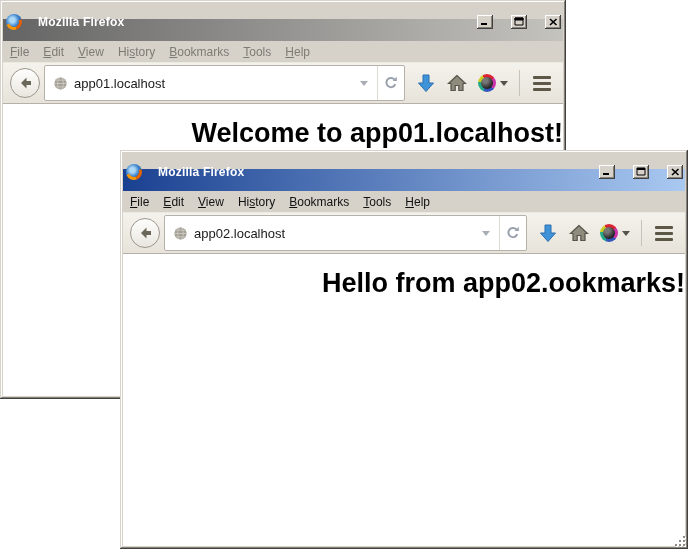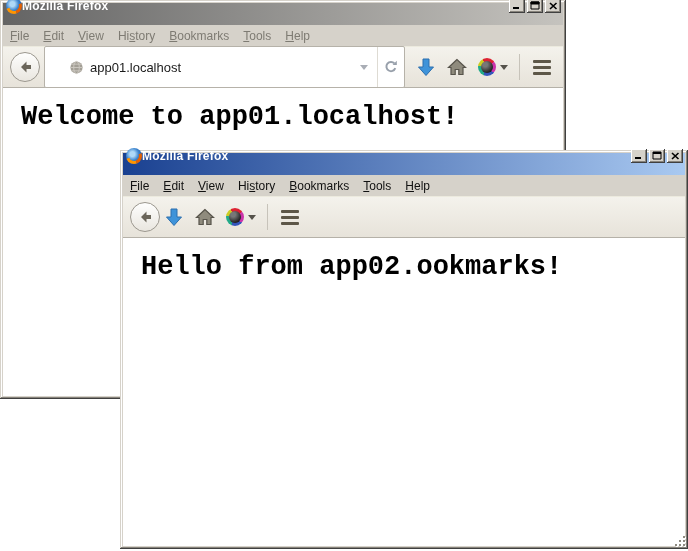--- a/index.html
+++ b/index.html
@@ -19,22 +19,23 @@
       inset  2px  2px 0 #ffffff;
     display: flex;
     flex-direction: column;
   }
   #win1 { left: 0px;   top: 0px;   width: 566px; height: 399px; z-index: 1; }
   #win2 { left: 120px; top: 150px; width: 568px; height: 399px; z-index: 2; }
 
   
   .titlebar {
     height: 22px; flex: 0 0 22px;
-    display: flex; align-items: center; gap: 0;
+    display: flex; align-items: center; gap: 16px;
     padding: 0 2px 17px 3px;
+    margin-top: 16px;
   }
   .window.active   .titlebar { background: linear-gradient(90deg, var(--active_title_start), var(--active_title_end)); }
   .window.inactive .titlebar { background: linear-gradient(90deg, var(--inactive_title_start), var(--inactive_title_end)); }
   .title-text { color: #ffffff; font-weight: bold; font-size: 12px; letter-spacing: 0.2px; }
   .title-spacer { flex: 1; }
 
   .firefox-logo {
     width: 16px; height: 16px; border-radius: 50%; position: relative; flex: 0 0 16px;
     background: radial-gradient(circle at 40% 38%, #aed8f7 0 18%, #3f86cf 45%, #11448e 85%);
     overflow: hidden;
@@ -83,25 +84,25 @@
     border-bottom: 1px solid #b5b1a8;
   }
   .back-btn {
     width: 30px; height: 30px; border-radius: 50%;
     background: linear-gradient(#fefefd, #e9e6df);
     border: 1px solid #9b978e;
     display: flex; align-items: center; justify-content: center;
     margin-right: -7px; z-index: 1; flex: 0 0 30px;
   }
   .url-field {
-    flex: 1; height: 42px;
+    flex: 1; height: 36px;
     background: #ffffff;
     border: 1px solid #b6b2a9; border-radius: 2px;
     display: flex; align-items: center; gap: 6px;
-    padding-left: 24px;
+    padding-left: 8px;
   }
   .url-text { font-size: 13px; color: #1a1a1a; }
   .url-spacer { flex: 1; }
   .url-dropdown { padding: 6px 3px; display: flex; align-items: center; }
   .tri-down {
     width: 0; height: 0;
     border-left: 4px solid transparent; border-right: 4px solid transparent;
     border-top: 5px solid #a9adb5;
   }
   .reload-zone {
@@ -124,23 +125,23 @@
     border-left: 4px solid transparent; border-right: 4px solid transparent;
     border-top: 5px solid #55524b;
   }
   .separator { width: 1px; height: 26px; background: #c7c3ba; flex: 0 0 1px; }
   .hamburger { display: flex; flex-direction: column; gap: 3px; padding: 2px; }
   .hamburger b { width: 18px; height: 3px; background: #5d5748; border-radius: 1px; }
 
   
   .content { flex: 1; background: #ffffff; overflow: hidden; position: relative; }
   .page-heading {
-    font-family: Liberation Mono, monospace;
+    font-family: Liberation Sans, sans-serif;
     font-size: 27px; font-weight: bold; color: #000000;
-    margin: 14px 0 0 18px; white-space: nowrap;
+    margin: 14px 0 0 4px; white-space: nowrap; text-align: right;
   }
 
   
   .grip { position: absolute; right: 2px; bottom: 2px; width: 13px; height: 13px; }
   .grip i { position: absolute; width: 2px; height: 2px; background: #8f8b82; box-shadow: 1px 1px 0 #ffffff; }
   .grip i:nth-child(1) { right: 1px; bottom: 1px; }
   .grip i:nth-child(2) { right: 5px; bottom: 1px; }
   .grip i:nth-child(3) { right: 9px; bottom: 1px; }
   .grip i:nth-child(4) { right: 1px; bottom: 5px; }
   .grip i:nth-child(5) { right: 5px; bottom: 5px; }
@@ -265,20 +266,38 @@
     <span class="menu-item"><span></span><span class="mn">T</span><span>ools</span></span>
     <span class="menu-item"><span></span><span class="mn">H</span><span>elp</span></span>
   </div>
 
   <div class="navbar">
     <span class="back-btn">
       <svg width="16" height="16" viewBox="0 0 16 16">
           <path d="M9.5 2.5 L4 8 L9.5 13.5 L9.5 10 H14 V6 H9.5 Z" fill="#6b665a"></path>
         </svg>
     </span>
+    <span class="url-field">
+      <svg width="15" height="15" viewBox="0 0 16 16">
+          <circle cx="8" cy="8" r="6.5" fill="#a39f96"></circle>
+          <ellipse cx="8" cy="8" rx="3" ry="6.5" fill="none" stroke="#cdc9c1" stroke-width="1"></ellipse>
+          <path d="M1.5 8 h13 M2.6 4.4 h10.8 M2.6 11.6 h10.8" stroke="#cdc9c1" stroke-width="1" fill="none"></path>
+        </svg>
+      <span class="url-text">app02.localhost</span>
+      <span class="url-spacer"></span>
+      <span class="url-dropdown">
+          <span class="tri-down"></span>
+        </span>
+      <span class="reload-zone">
+        <svg width="14" height="14" viewBox="0 0 14 14">
+            <path d="M11.3 8.2 A4.6 4.6 0 1 1 10.4 3.4" fill="none" stroke="#98a0ab" stroke-width="2"></path>
+            <path d="M12.8 0.8 V5 H8.6 Z" fill="#98a0ab"></path>
+          </svg>
+      </span>
+    </span>
     <span class="tool-icon">
       <svg width="20" height="21" viewBox="0 0 20 21">
           <path d="M7 2 h6 v8 h4.5 L10 18.5 L2.5 10 H7 Z" fill="#3e93d9" stroke="#2a6eae" stroke-width="1"></path>
         </svg>
     </span>
     <span class="tool-icon">
       <svg width="20" height="18" viewBox="0 0 20 18">
           <path d="M10 1.5 L1.5 9.5 H4 V16.5 H8.2 V11.5 H11.8 V16.5 H16 V9.5 H18.5 Z" fill="#8f8b7d" stroke="#57544b" stroke-width="1.2"></path>
         </svg>
     </span>

